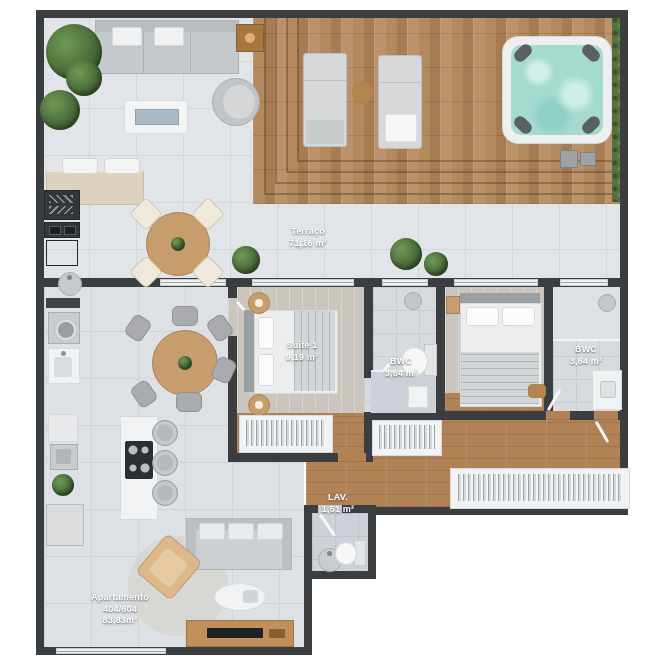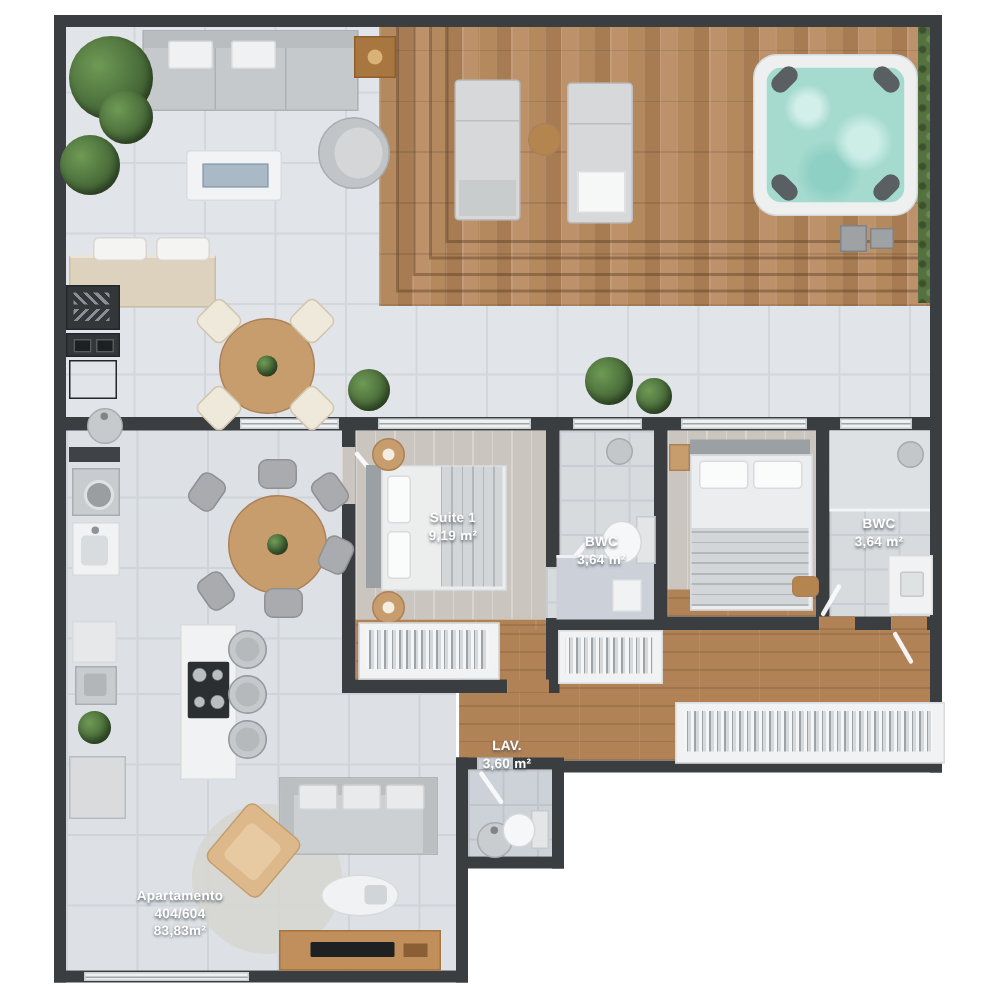--- a/index.html
+++ b/index.html
@@ -262,35 +262,39 @@
   <div class="a white-f" style="left:450px;top:468px;width:178px;height:39px">
     <div class="a stripes" style="left:5px;top:5px;width:166px;height:27px"></div>
   </div>
 
   <div class="a circle" style="left:318px;top:548px;width:22px;height:22px;background:#c9cdd0;border:1px solid #a9adb0">
     <div class="a circle" style="left:8px;top:2px;width:5px;height:5px;background:#808487"></div>
   </div>
   <div class="a" style="left:354px;top:540px;width:10px;height:24px;background:#e3e5e6;border:1px solid #c7cacc"></div>
   <div class="a circle" style="left:335px;top:542px;width:20px;height:21px;background:#f6f7f8;border:1px solid #d5d8da"></div>
 
+  <div class="lbl" style="left:262px;top:226px;width:92px">
+    <span>Terraço</span>
+    <span>71,16 m²</span>
+  </div>
   <div class="lbl" style="left:258px;top:340px;width:88px">
     <span>Suite 1</span>
     <span>9,19 m²</span>
   </div>
   <div class="lbl" style="left:366px;top:356px;width:70px">
     <span>BWC</span>
     <span>3,64 m²</span>
   </div>
   <div class="lbl" style="left:552px;top:344px;width:68px">
     <span>BWC</span>
     <span>3,64 m²</span>
   </div>
   <div class="lbl" style="left:306px;top:492px;width:64px">
     <span>LAV.</span>
-    <span>3,60 m²</span>
+    <span>1,51 m²</span>
   </div>
   <div class="lbl" style="left:68px;top:592px;width:104px">
     <span>Apartamento</span>
     <span>404/604</span>
     <span>83,83m²</span>
   </div>
 
 </div>
 
 </body></html>

